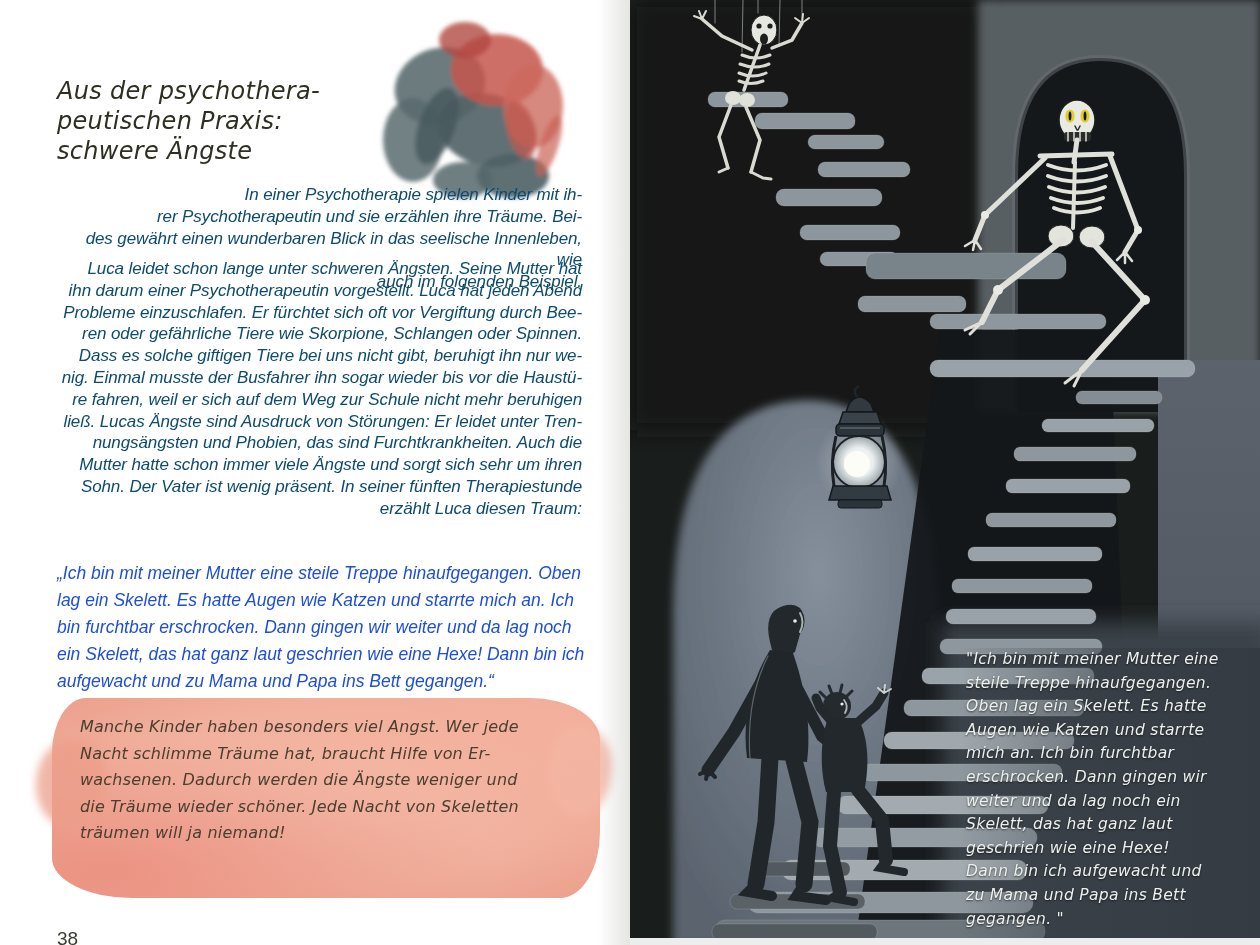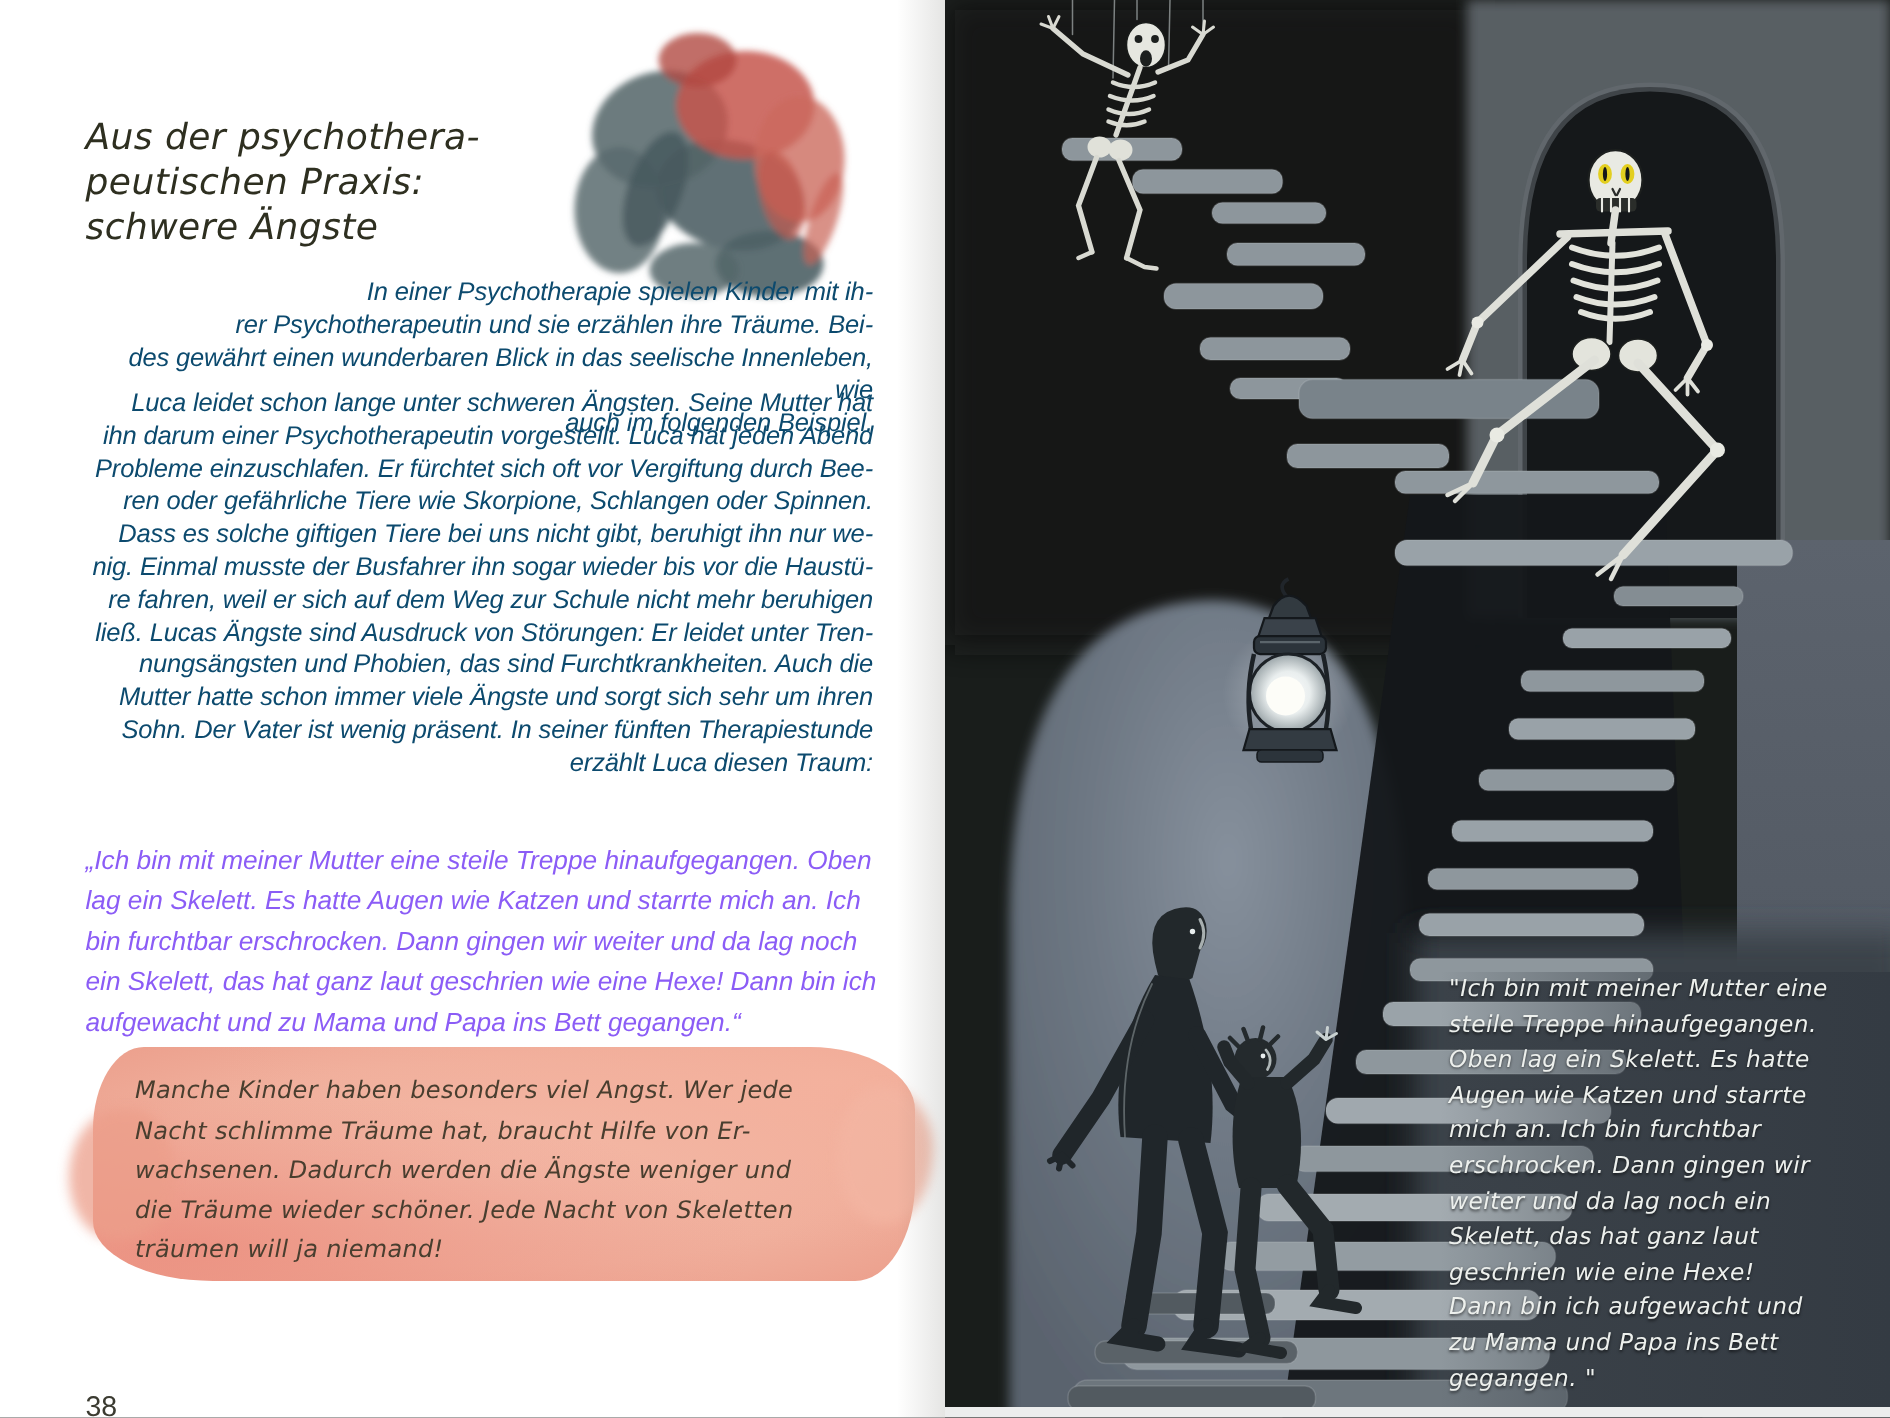--- a/index.html
+++ b/index.html
@@ -9,22 +9,22 @@
   
   .left-page{position:absolute;left:0;top:0;width:630px;height:945px;background:#ffffff;}
   .heading{position:absolute;left:57px;top:76px;width:330px;font-family:"DejaVu Sans",sans-serif;
            font-size:24px;line-height:30px;letter-spacing:.3px;color:#2e2f20;}
   .blob-svg{position:absolute;left:345px;top:8px;}
   .bodytext{position:absolute;left:57px;width:525px;font-size:17px;line-height:21.8px;
             color:#0c4a6e;letter-spacing:-0.1px;text-align:right;}
   .intro{top:184px;}
   .case{top:258px;text-indent:22px;}
   .quote{position:absolute;left:57px;top:560px;width:528px;font-size:17.5px;line-height:27px;
-         font-style:italic;color:#8b5cf6;}
-  .note-box{position:absolute;left:62px;top:698px;width:548px;height:156px;
+         font-style:italic;color:#1d4ed8;}
+  .note-box{position:absolute;left:52px;top:698px;width:548px;height:200px;
      border-radius:34px 70px 40px 80px / 55px 42px 66px 40px;
      background:
        radial-gradient(ellipse at 12% 85%,rgba(235,140,125,.75) 0%,rgba(235,140,125,0) 55%),
        radial-gradient(ellipse at 90% 15%,rgba(244,178,158,.9) 0%,rgba(244,178,158,0) 60%),
        radial-gradient(ellipse at 50% 50%,#f3bcaa 0%,#f0af9c 62%,#eda491 88%,#ec9f8c 100%);}
   .note-box::before{content:"";position:absolute;left:-16px;top:42px;width:70px;height:86px;
      background:#ec9e8a;border-radius:50% 40% 55% 45%/55% 50% 45% 50%;opacity:.75;filter:blur(4px);}
   .note-box::after{content:"";position:absolute;right:-12px;top:26px;width:64px;height:92px;
      background:#f3b5a2;border-radius:45% 55% 50% 48%/52% 45% 55% 48%;opacity:.8;filter:blur(4px);}
   .note-text{position:absolute;left:28px;top:16px;width:496px;font-family:"DejaVu Sans",sans-serif;

